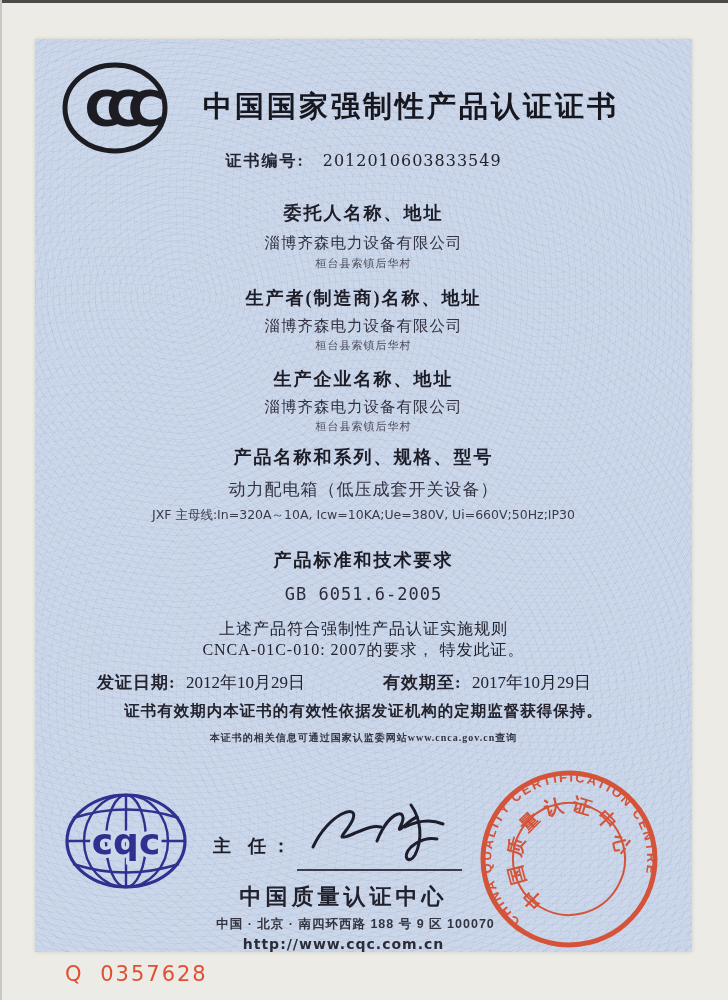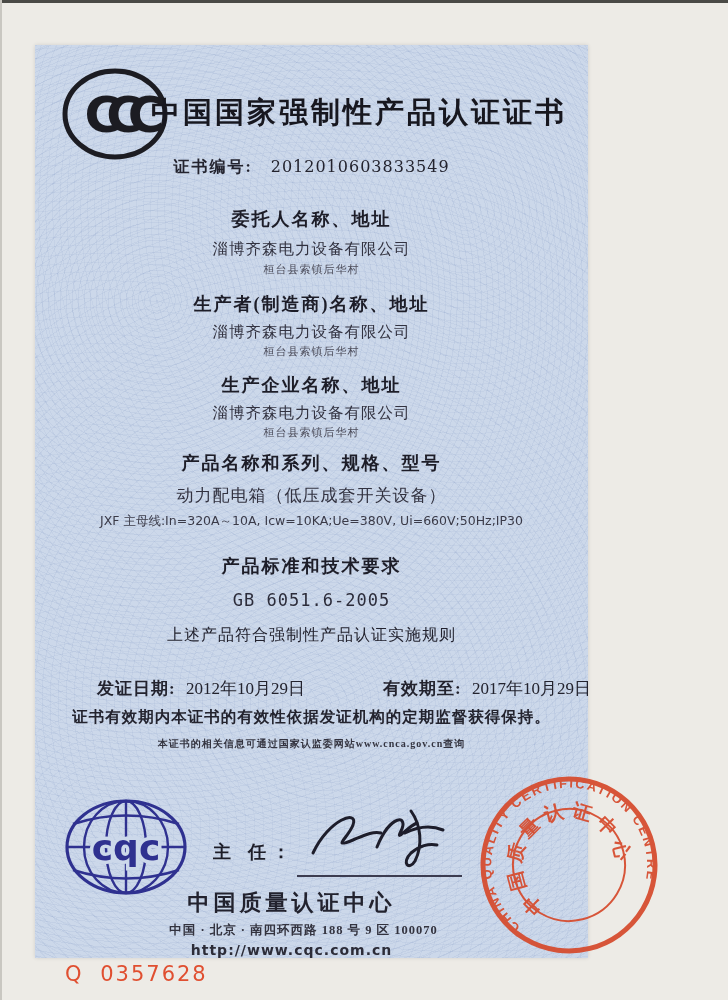--- a/index.html
+++ b/index.html
@@ -5,21 +5,21 @@
   html,body{margin:0;padding:0;}
   body{
     width:728px;height:1000px;position:relative;overflow:hidden;
     background:#edebe6;
     font-family:"Liberation Serif","DejaVu Serif",serif;
   }
   .scan-top-edge{position:absolute;top:0;left:0;right:0;height:3px;background:#4a4a46;}
   .scan-left-edge{position:absolute;top:0;left:0;bottom:0;width:2px;background:#c9c7c1;}
 
   .paper{
-    position:absolute;left:35px;top:45px;width:553px;height:913px;
+    position:absolute;left:35px;top:39px;width:657px;height:913px;
     background-color:#ccd8ea;
     background-image:
       repeating-radial-gradient(circle at 22% 28%, rgba(110,135,185,.10) 0 1px, transparent 1px 6px),
       repeating-radial-gradient(circle at 78% 18%, rgba(110,135,185,.08) 0 1px, transparent 1px 7px),
       repeating-radial-gradient(circle at 52% 72%, rgba(110,135,185,.09) 0 1px, transparent 1px 8px),
       repeating-radial-gradient(circle at 12% 86%, rgba(110,135,185,.07) 0 1px, transparent 1px 9px);
     box-shadow:0 0 4px rgba(0,0,0,.12);
     color:#23232e;
   }
   .line{position:absolute;left:0;right:0;text-align:center;white-space:nowrap;}
@@ -50,21 +50,21 @@
   .infoline{top:692px;font-size:10px;font-weight:bold;color:#33333f;letter-spacing:1px;}
 
   .cqc-logo{position:absolute;left:28px;top:752px;}
   .director{position:absolute;left:178px;top:795px;font-size:18px;font-weight:bold;letter-spacing:6px;
     font-family:"Liberation Sans","DejaVu Sans",sans-serif;color:#1d1d28;}
   .signature{position:absolute;left:272px;top:758px;}
   .sig-line{position:absolute;left:262px;top:830px;width:165px;height:2px;background:#3c3c50;}
   .org-name{top:843px;right:40px;font-size:22px;letter-spacing:4px;font-weight:bold;
     font-family:"Liberation Sans","DejaVu Sans",sans-serif;color:#22222e;}
   .org-addr{top:877px;right:40px;font-size:12.5px;font-weight:bold;color:#33333f;letter-spacing:1px;
-    font-family:Liberation Serif, serif;padding-left:24px;}
+    font-family:Liberation Sans, sans-serif;padding-left:24px;}
   .org-url{top:897px;right:40px;font-size:14px;font-weight:bold;color:#2c2c38;letter-spacing:1px;
     font-family:"DejaVu Sans","Liberation Sans",sans-serif;}
 
   .stamp{position:absolute;left:442px;top:728px;}
 
   .serial{
     position:absolute;left:38px;top:962px;
     font-family:"DejaVu Sans","Liberation Sans",sans-serif;
     font-size:21px;color:#e04f30;letter-spacing:2px;word-spacing:8px;margin-left:27px;
   }
@@ -104,20 +104,21 @@
   <div class="line sec-addr" style="top:380px">桓台县索镇后华村</div>
 
   <div class="line sec-heading" style="top:406px">产品名称和系列、规格、型号</div>
   <div class="line sec-name" style="top:439px;font-size:17px">动力配电箱（低压成套开关设备）</div>
   <div class="line spec" style="top:468px">JXF 主母线:In=320A～10A, Icw=10KA;Ue=380V, Ui=660V;50Hz;IP30</div>
 
   <div class="line sec-heading" style="top:509px">产品标准和技术要求</div>
   <div class="line gb" style="top:545px">GB 6051.6-2005</div>
 
   <div class="line comp" style="top:580px">上述产品符合强制性产品认证实施规则</div>
+  <div class="line comp" style="top:601px">CNCA-01C-010: 2007的要求， 特发此证。</div>
 
   <div class="dates">
     <span class="grp" style="left:62px">
       <span class="lbl">发证日期:</span>
       <span class="val">2012年10月29日</span>
     </span>
     <span class="grp" style="left:348px">
       <span class="lbl">有效期至:</span>
       <span class="val">2017年10月29日</span>
     </span>

